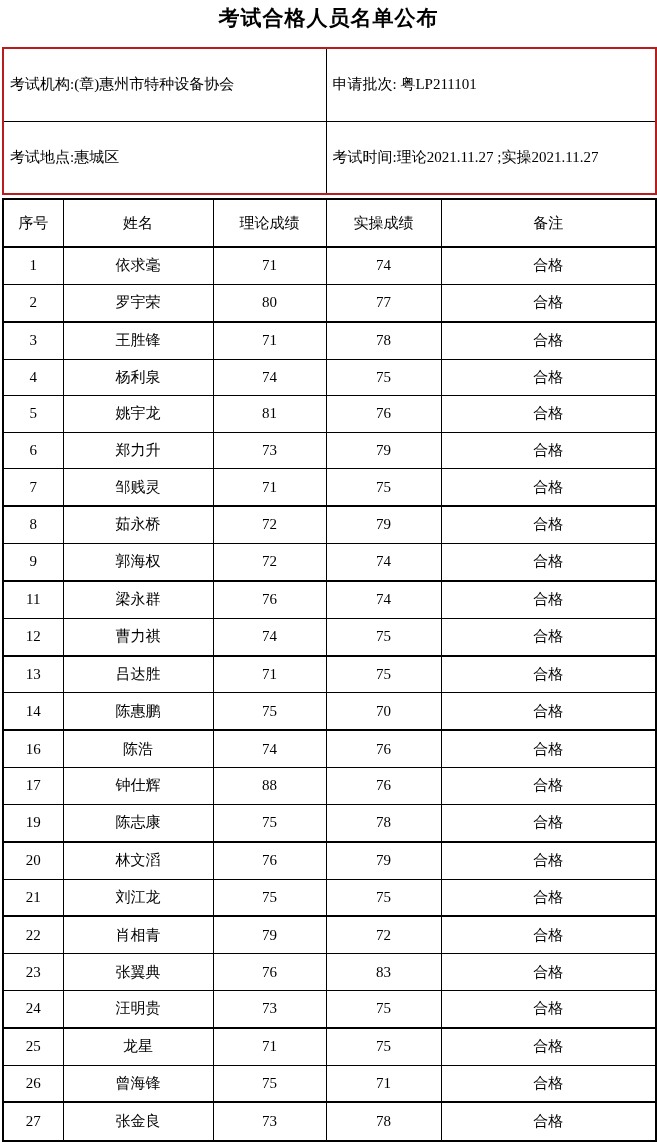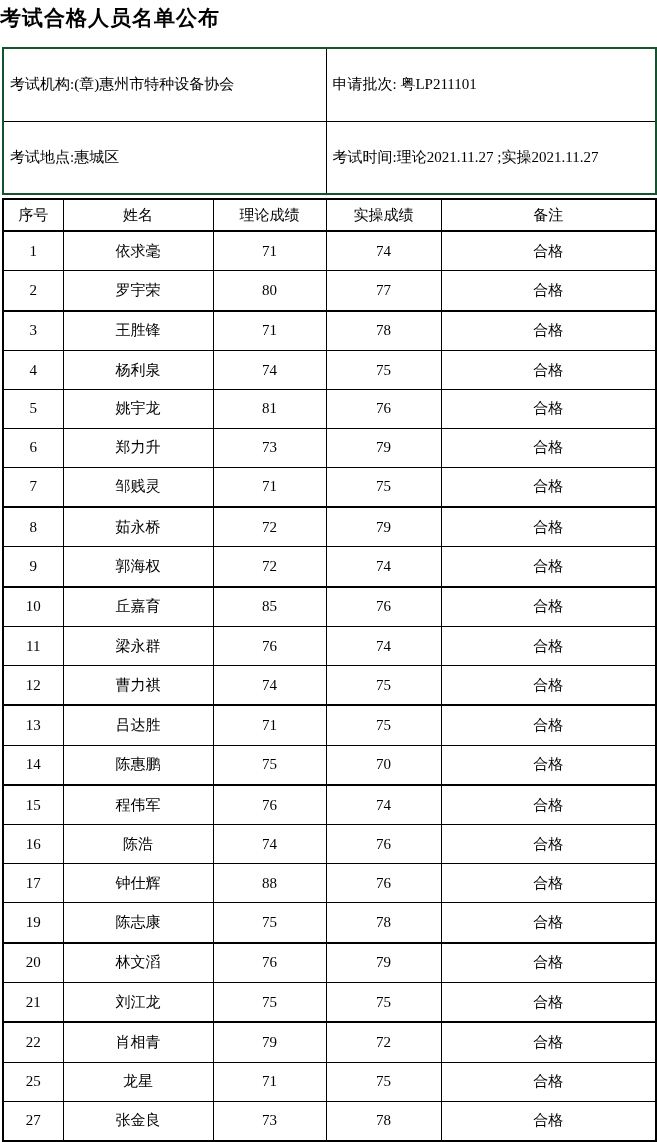--- a/index.html
+++ b/index.html
@@ -14,21 +14,21 @@
   }
   .page {
     width: 657px;
     height: 1142px;
     position: relative;
   }
   .doc-title {
     height: 47px;
     box-sizing: border-box;
     padding-top: 4px;
-    text-align: left;
+    text-align: center;
     font-size: 21px;
     font-weight: bold;
     letter-spacing: 1px;
     font-family: "Liberation Sans", "DejaVu Sans", sans-serif;
   }
   table {
     border-collapse: collapse;
     table-layout: fixed;
     margin-left: 2px;
     width: 653px;
@@ -36,39 +36,39 @@
   td, th {
     border: 1px solid #000;
     overflow: hidden;
     white-space: nowrap;
     font-weight: normal;
     font-size: 15px;
   }
   
   .info-table {
     height: 148px;
-    border: 2px solid #14532d;
+    border: 2px solid #b91c1c;
   }
   .info-table td {
     text-align: left;
     vertical-align: middle;
     padding: 0 0 0 6px;
   }
   
   .main-table {
     margin-top: 3px;
     height: 944px;
     border: 2px solid #000;
   }
   .main-table th, .main-table td {
     text-align: center;
     vertical-align: middle;
     padding: 0;
   }
-  .main-table thead tr { height: 32px; padding-left: 8px; }
+  .main-table thead tr { height: 48px; padding-left: 8px; }
   .main-table tr.thick-bottom th,
   .main-table tr.thick-bottom td { border-bottom-width: 2px; }
 </style>
 </head>
 <body>
 
 <div class="page">
 
   <div class="doc-title">考试合格人员名单公布</div>
 
@@ -164,27 +164,20 @@
           <td>合格</td>
         </tr>
         <tr class="thick-bottom">
           <td>9</td>
           <td>郭海权</td>
           <td>72</td>
           <td>74</td>
           <td>合格</td>
         </tr>
         <tr>
-          <td>10</td>
-          <td>丘嘉育</td>
-          <td>85</td>
-          <td>76</td>
-          <td>合格</td>
-        </tr>
-        <tr>
           <td>11</td>
           <td>梁永群</td>
           <td>76</td>
           <td>74</td>
           <td>合格</td>
         </tr>
         <tr class="thick-bottom">
           <td>12</td>
           <td>曹力祺</td>
           <td>74</td>
@@ -196,27 +189,20 @@
           <td>吕达胜</td>
           <td>71</td>
           <td>75</td>
           <td>合格</td>
         </tr>
         <tr class="thick-bottom">
           <td>14</td>
           <td>陈惠鹏</td>
           <td>75</td>
           <td>70</td>
-          <td>合格</td>
-        </tr>
-        <tr>
-          <td>15</td>
-          <td>程伟军</td>
-          <td>76</td>
-          <td>74</td>
           <td>合格</td>
         </tr>
         <tr>
           <td>16</td>
           <td>陈浩</td>
           <td>74</td>
           <td>76</td>
           <td>合格</td>
         </tr>
         <tr>
@@ -248,24 +234,45 @@
           <td>合格</td>
         </tr>
         <tr>
           <td>22</td>
           <td>肖相青</td>
           <td>79</td>
           <td>72</td>
           <td>合格</td>
         </tr>
         <tr>
+          <td>23</td>
+          <td>张翼典</td>
+          <td>76</td>
+          <td>83</td>
+          <td>合格</td>
+        </tr>
+        <tr class="thick-bottom">
+          <td>24</td>
+          <td>汪明贵</td>
+          <td>73</td>
+          <td>75</td>
+          <td>合格</td>
+        </tr>
+        <tr>
           <td>25</td>
           <td>龙星</td>
           <td>71</td>
           <td>75</td>
+          <td>合格</td>
+        </tr>
+        <tr class="thick-bottom">
+          <td>26</td>
+          <td>曾海锋</td>
+          <td>75</td>
+          <td>71</td>
           <td>合格</td>
         </tr>
         <tr>
           <td>27</td>
           <td>张金良</td>
           <td>73</td>
           <td>78</td>
           <td>合格</td>
         </tr>
       </tbody>

